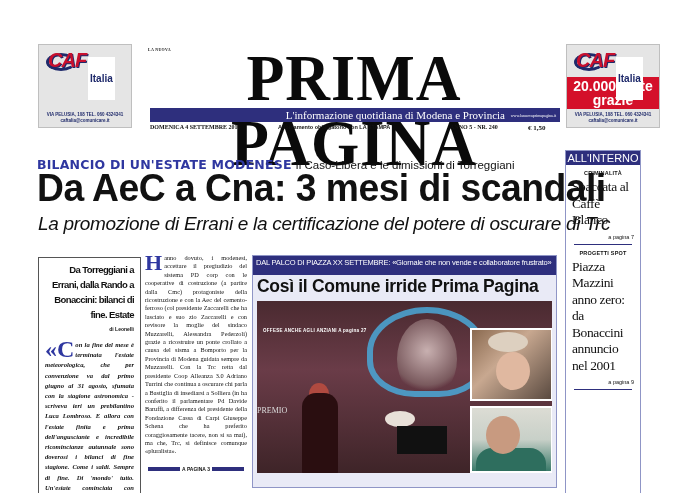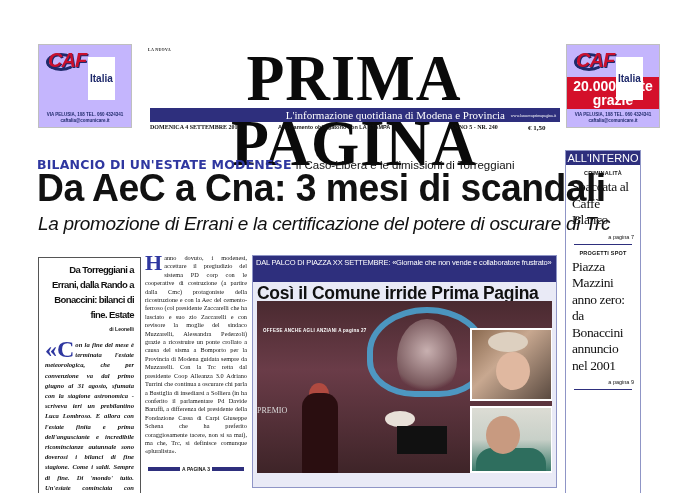--- a/index.html
+++ b/index.html
@@ -1,20 +1,20 @@
 <!DOCTYPE html>
 <html><head>
 <meta charset="utf-8">
 <style>
   * { box-sizing: border-box; margin: 0; padding: 0; }
   html, body { width: 700px; height: 493px; overflow: hidden; background: #ffffff; }
   body { position: relative; font-family: "Liberation Sans", sans-serif; color: #111; }
 
   
-  .ad { position: absolute; top: 44px; width: 94px; height: 84px; background: #c4b5fd; border: 1px solid #bfbfbf; text-align: center; }
+  .ad { position: absolute; top: 44px; width: 94px; height: 84px; background: #e5e5e5; border: 1px solid #bfbfbf; text-align: center; }
   .ad-left { left: 38px; }
   .ad-right { left: 566px; }
   .ad-logo { margin: 4px auto 0; height: 24px; width: 82px; position: relative; }
   .ad-logo .caf { position: absolute; left: 4px; top: 0; font-family: "Liberation Sans", sans-serif; font-weight: bold; font-style: italic; font-size: 20px; color: #c8102e; letter-spacing: -1px; text-shadow: 1px 1px 0 #1f2a6b; }
   .ad-logo .swoosh { position: absolute; left: 2px; top: 4px; width: 30px; height: 18px; border-radius: 50%; border: 3px solid #1f2a6b; border-right-color: transparent; }
   .ad-logo .italia { position: absolute; left: 44px; top: 8px; font-size: 10px; font-weight: bold; color: #1f2a6b; background: #fff; padding: 16px 2px; }
   .ad-msg-left { margin-top: 4px; color: #d0102a; font-weight: bold; font-size: 10.5px; line-height: 11.5px; }
   .ad-msg-right { margin-top: 4px; background: #d4102a; color: #fff; font-weight: bold; font-size: 14px; line-height: 14px; padding: 2px 0; }
   .ad-foot { position: absolute; bottom: 3px; left: 0; right: 0; font-size: 4.5px; font-weight: bold; color: #1f2a6b; line-height: 6px; }
 
@@ -42,21 +42,21 @@
 
   
   .center-text { position: absolute; left: 145px; top: 254px; width: 102px; font-family: "Liberation Serif", serif; font-size: 6.3px; line-height: 8.4px; text-align: justify; }
   .center-text .drop { float: left; font-size: 22px; line-height: 17px; color: #2f37a0; margin-right: 2px; font-weight: bold; }
   .apagina { position: absolute; left: 148px; top: 466px; width: 96px; height: 6px; font-size: 5px; font-weight: bold; text-align: center; }
   .apagina .bar { position: absolute; top: 1px; height: 4px; background: #2e2f7d; }
   .apagina .txt { position: relative; background: #fff; padding: 0 2px; }
 
   
   .photobox { position: absolute; left: 252px; top: 255px; width: 305px; height: 233px; border: 1px solid #8f95c6; background: #e9eaf6; }
-  .photobox .kicker { background: #2e2f7d; color: #fff; font-size: 7.5px; line-height: 13px; height: 26px; padding-left: 3px; white-space: nowrap; overflow: hidden; letter-spacing: -0.2px; }
+  .photobox .kicker { background: #2e2f7d; color: #fff; font-size: 7.5px; line-height: 13px; height: 19px; padding-left: 3px; white-space: nowrap; overflow: hidden; letter-spacing: -0.2px; }
   .photobox .title { font-size: 17.5px; line-height: 22px; font-weight: bold; padding-left: 4px; letter-spacing: -0.3px; white-space: nowrap; }
   .photo-main { position: absolute; left: 4px; top: 45px; width: 295px; height: 172px; background: linear-gradient(180deg, #4a2a30 0%, #6a3c48 40%, #3e2428 100%); overflow: hidden; }
   .photo-main .heart { position: absolute; left: 110px; top: 6px; width: 120px; height: 90px; border: 6px solid #4aa8d8; border-radius: 50% 50% 40% 40%; opacity: 0.85; }
   .photo-main .face { position: absolute; left: 140px; top: 18px; width: 60px; height: 80px; border-radius: 50%; background: radial-gradient(circle at 50% 40%, #c8b0b0 0%, #7a5a5e 60%, transparent 70%); }
   .photo-main .singer { position: absolute; left: 45px; top: 92px; width: 36px; height: 82px; background: #2a0e10; border-radius: 14px 14px 4px 4px; }
   .photo-main .singer-head { position: absolute; left: 52px; top: 82px; width: 20px; height: 22px; border-radius: 50%; background: #b04a40; }
   .photo-main .hat { position: absolute; left: 128px; top: 110px; width: 30px; height: 16px; border-radius: 50%; background: #e8e0d8; }
   .photo-main .stand { position: absolute; left: 140px; top: 125px; width: 50px; height: 28px; background: #111; }
   .photo-main .caption { position: absolute; left: 6px; top: 27px; font-size: 4.5px; font-weight: bold; color: #fff; letter-spacing: 0.3px; white-space: nowrap; }
   .photo-main .logo-left { position: absolute; left: 0; top: 105px; font-size: 8px; color: #ddd; font-family: "Liberation Serif", serif; }

